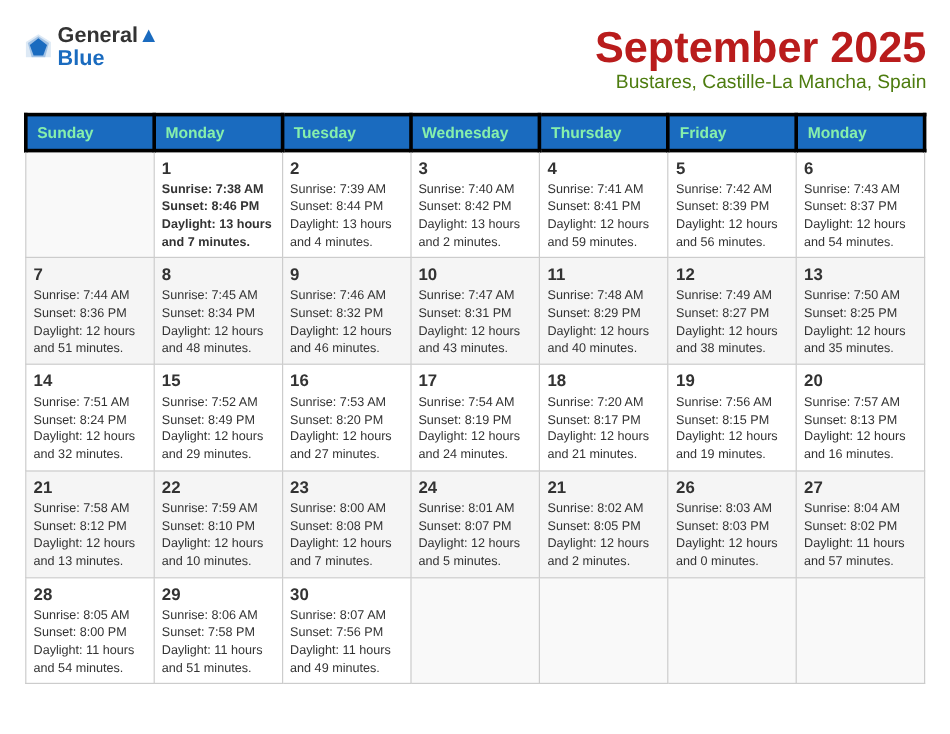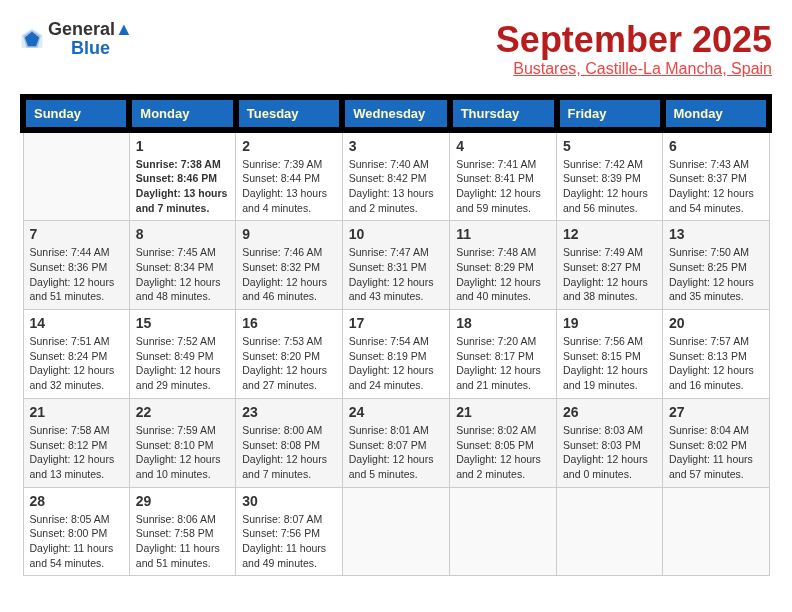--- a/index.html
+++ b/index.html
@@ -13,21 +13,20 @@
     .header {
       display: flex;
       justify-content: space-between;
       align-items: flex-start;
       margin-bottom: 16px;
     }
     .logo {
       display: flex;
       align-items: center;
       gap: 4px;
-      text-align: center;
     }
     .logo-text-general {
       font-size: 18px;
       font-weight: bold;
       color: #333;
     }
     .logo-text-blue {
       font-size: 18px;
       font-weight: bold;
       color: #1a6bbf;
@@ -40,36 +39,35 @@
       text-align: right;
     }
     .month-title {
       font-size: 36px;
       font-weight: bold;
       color: #b91c1c;
       line-height: 1.1;
     }
     .location-title {
       font-size: 16px;
-      color: #ef4444;
-      text-decoration: underline;
+      color: #4d7c0f;
     }
     .calendar {
       width: 100%;
       border-collapse: collapse;
       border: 1px solid #ccc;
     }
     .calendar th {
       background: #1a6bbf;
-      color: #fef9c3;
+      color: #86efac;
       text-align: left;
       padding: 6px 8px;
       font-size: 13px;
       font-weight: bold;
-      border: 6px solid #000000;
+      border: 3px solid #000000;
     }
     .calendar td {
       border: 1px solid #ccc;
       vertical-align: top;
       padding: 5px 6px;
       width: 108px;
       min-height: 90px;
       font-size: 11px;
       color: #333;
       background: #fff;

